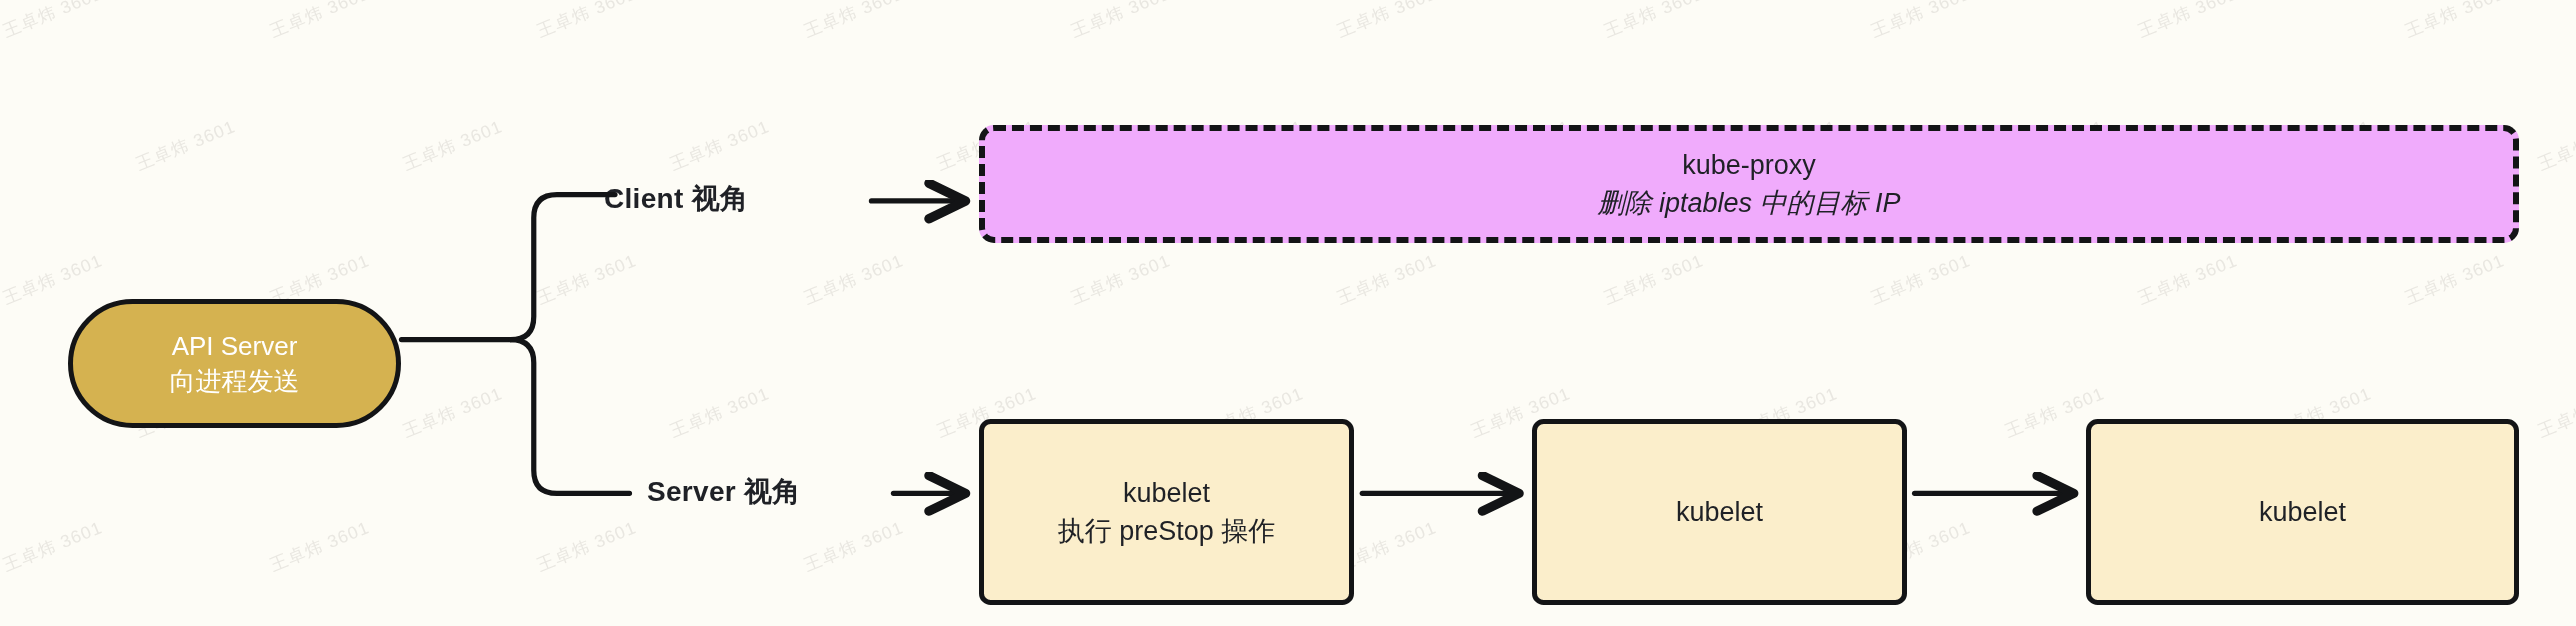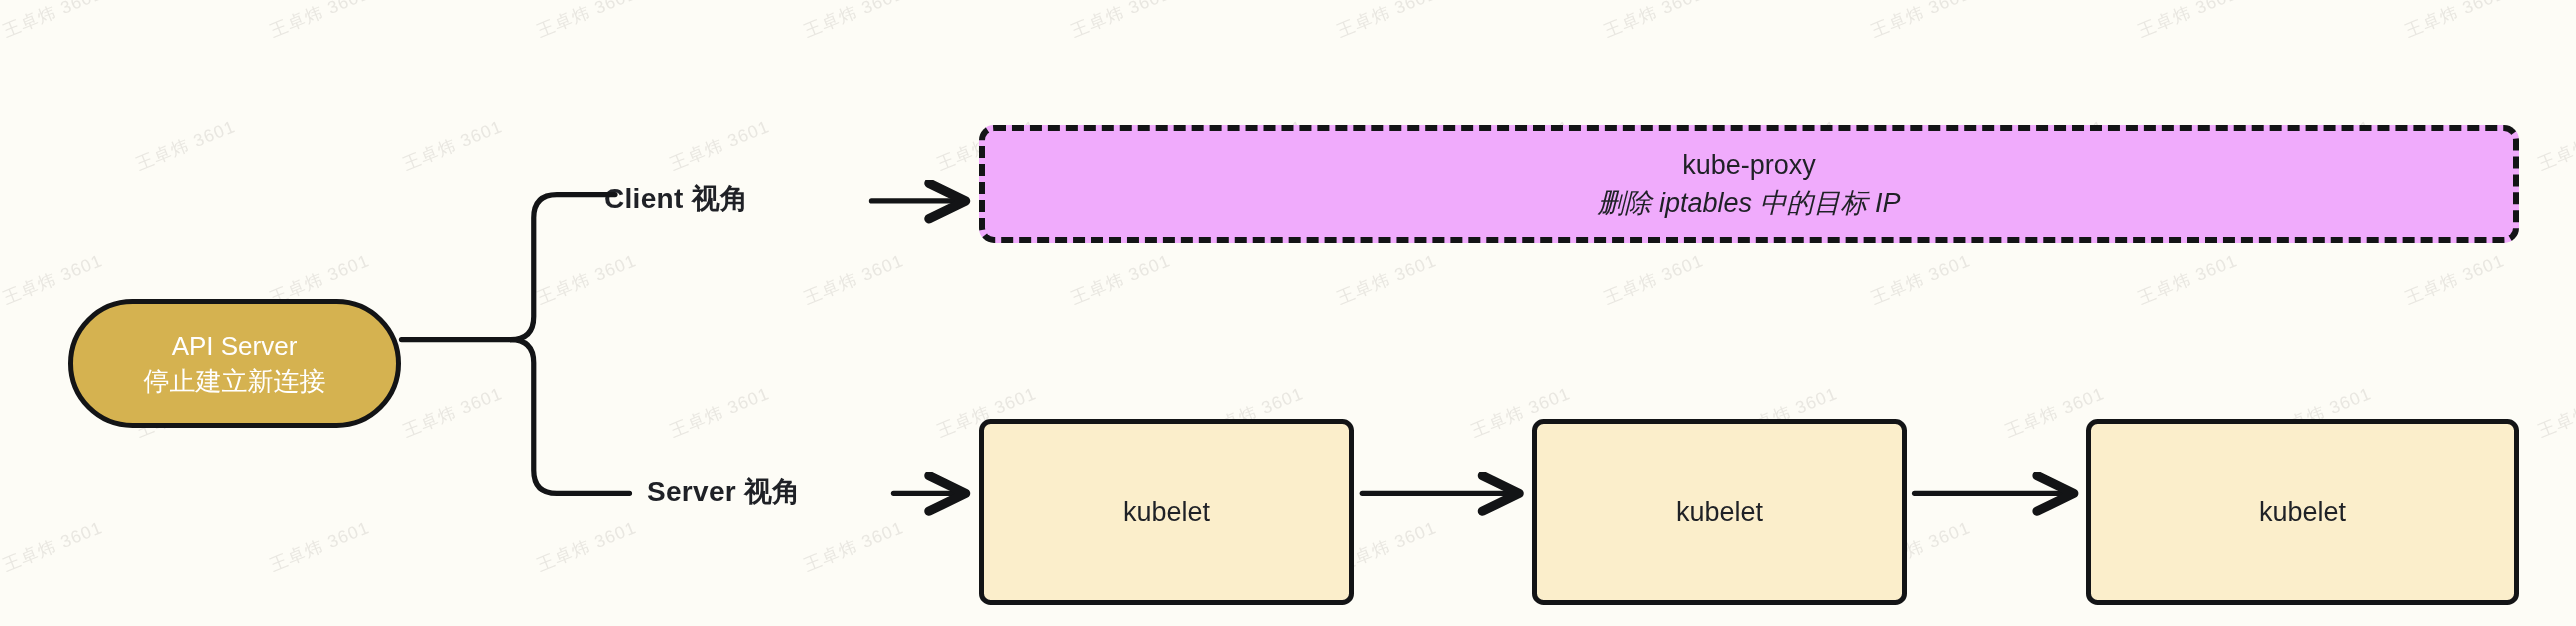--- a/index.html
+++ b/index.html
@@ -217,34 +217,35 @@
     <path d="M 1540 850 L 1666 850" fill="none" stroke="#131416" stroke-width="9" stroke-linecap="round" marker-end="url(#arrowhead)"></path>
 
     <path d="M 2348 850 L 2620 850" fill="none" stroke="#131416" stroke-width="9" stroke-linecap="round" marker-end="url(#arrowhead)"></path>
 
     <path d="M 3300 850 L 3576 850" fill="none" stroke="#131416" stroke-width="9" stroke-linecap="round" marker-end="url(#arrowhead)"></path>
   </svg>
 
 
   <div class="node-apiserver">
     <div class="l1">API Server</div>
-    <div class="l2">停止建立新连接</div>
+    <div class="l2">向进程发送</div>
   </div>
 
   <div class="branch-label" id="label-client">Client 视角</div>
 
   <div class="branch-label" id="label-server">Server 视角</div>
 
   <div class="node-kubeproxy">
     <div class="l1">kube-proxy</div>
     <div class="l2">删除 iptables 中的目标 IP</div>
   </div>
 
   <div class="node-kubelet" id="kubelet-1">
     <div class="l1">kubelet</div>
+    <div class="l2">执行 preStop 操作</div>
   </div>
 
   <div class="node-kubelet" id="kubelet-2">
     <div class="l1">kubelet</div>
   </div>
 
   <div class="node-kubelet" id="kubelet-3">
     <div class="l1">kubelet</div>
   </div>
 

